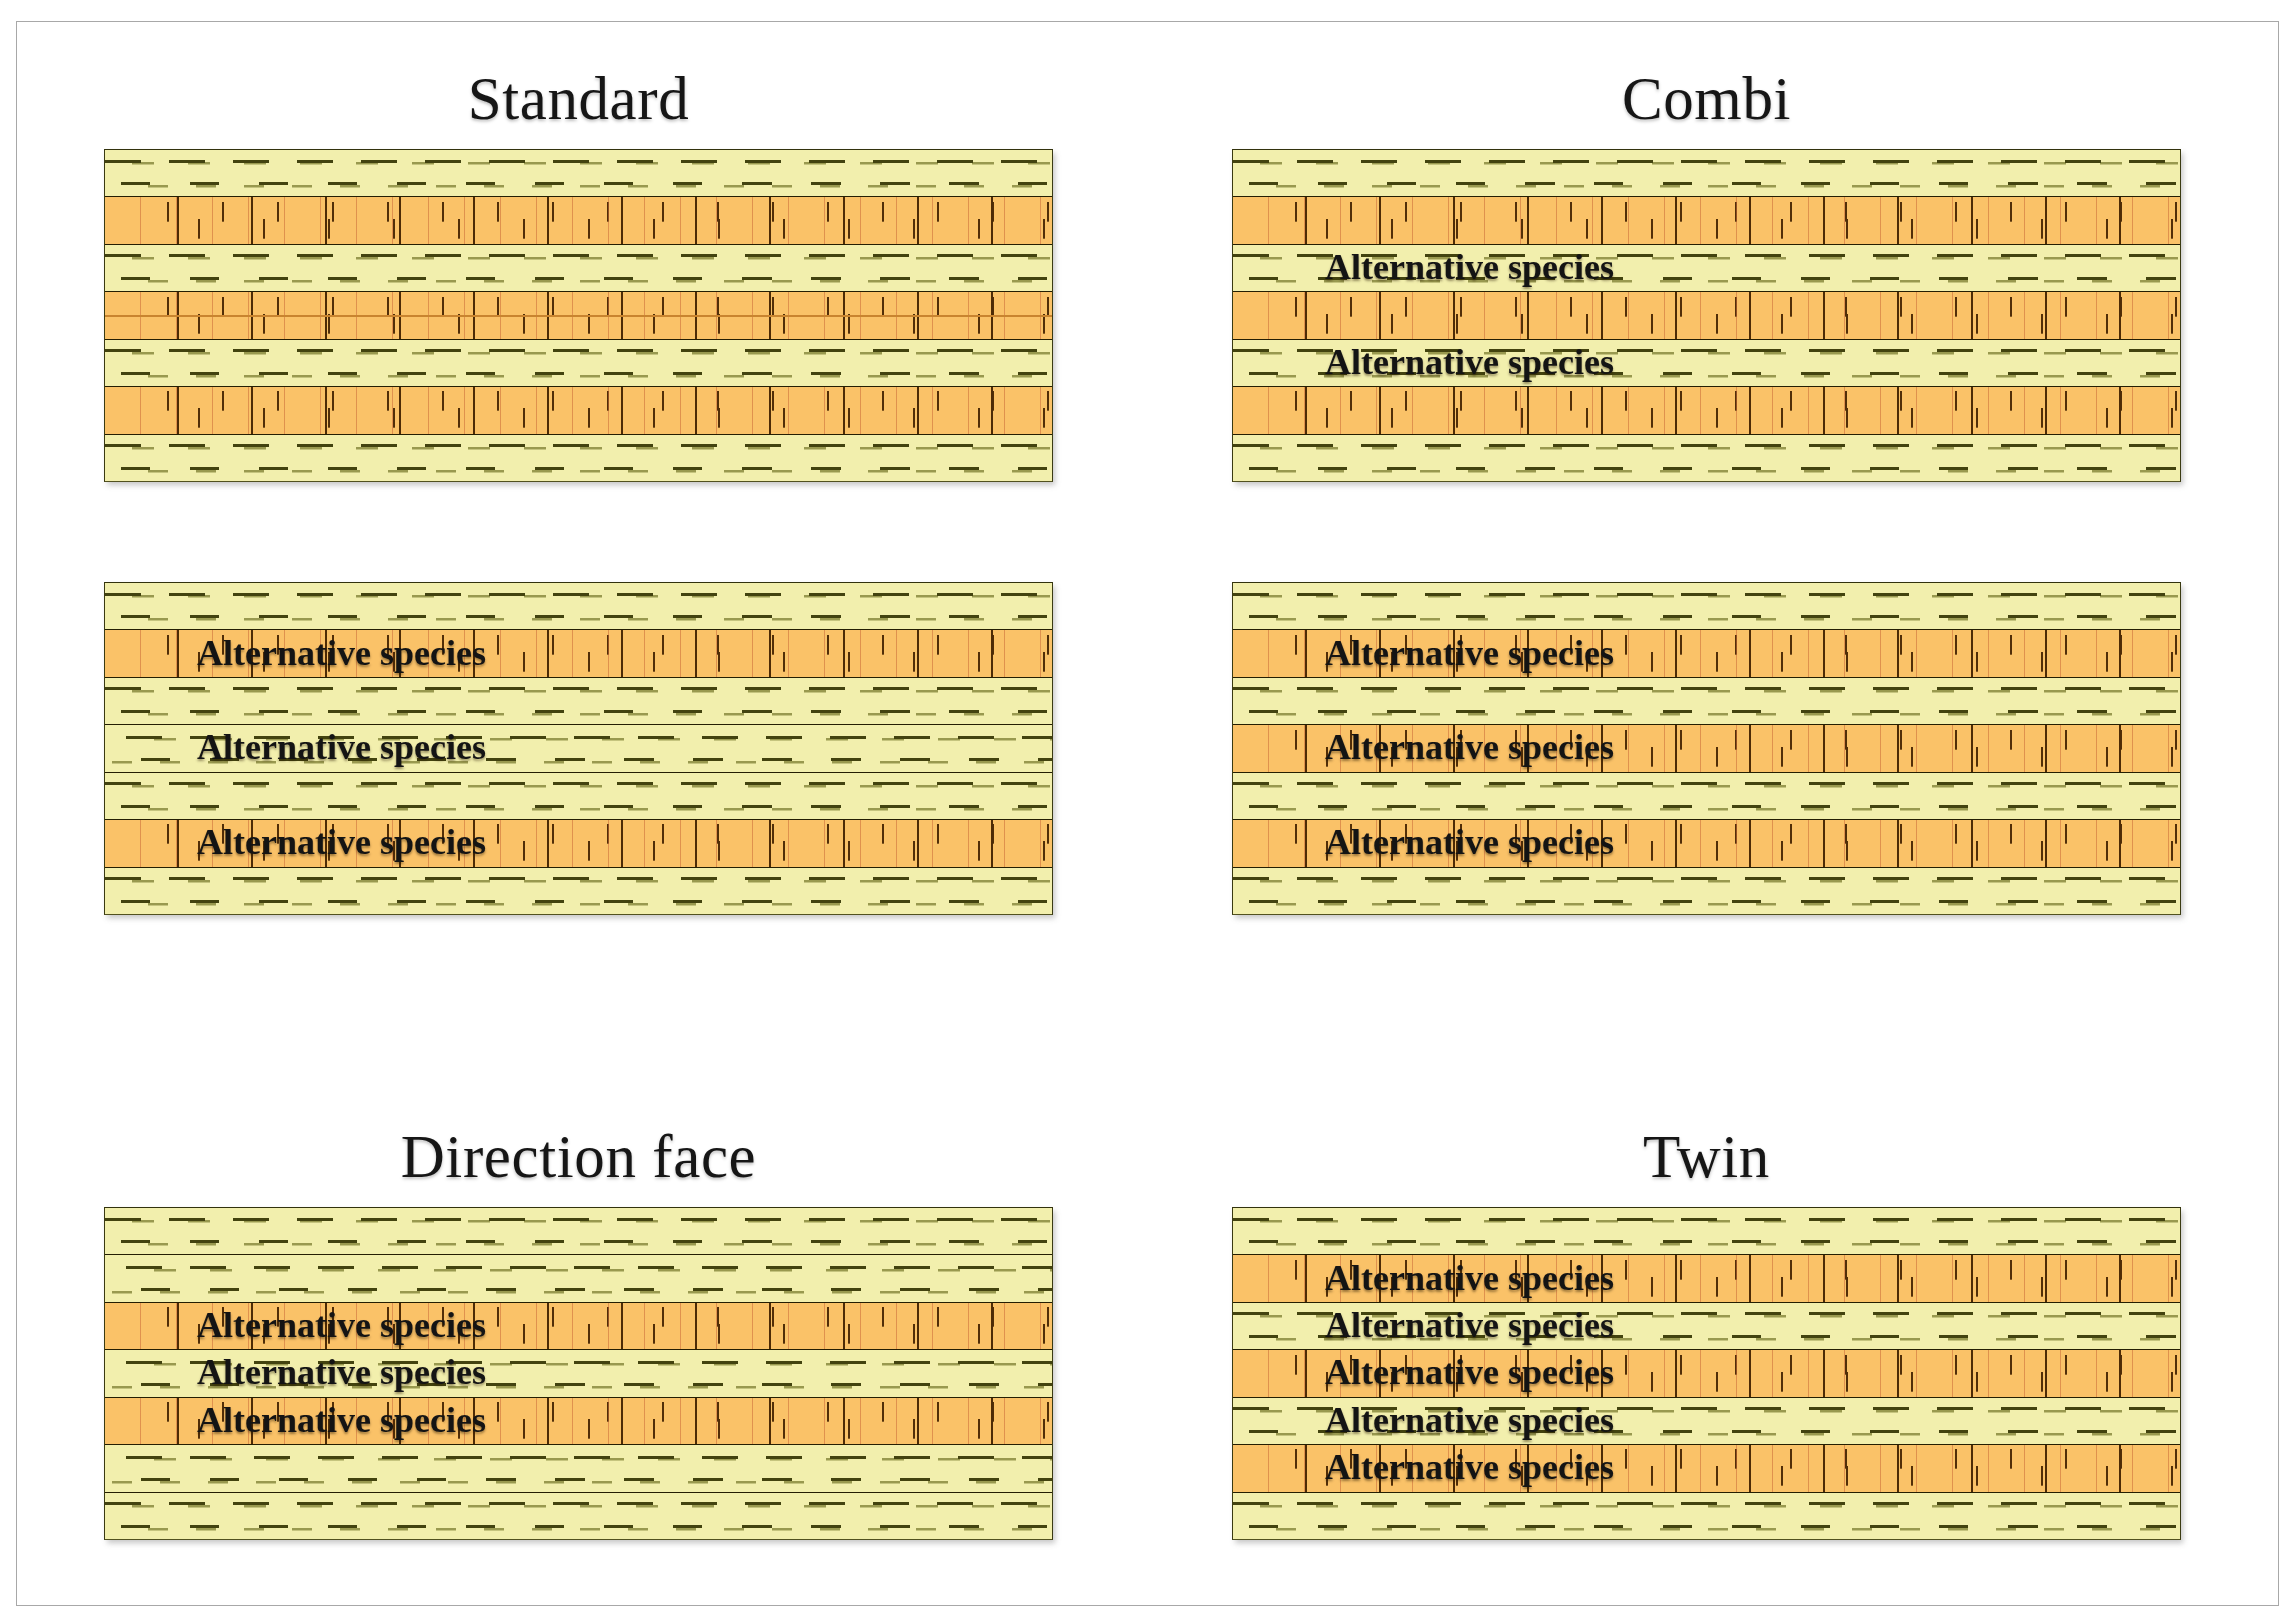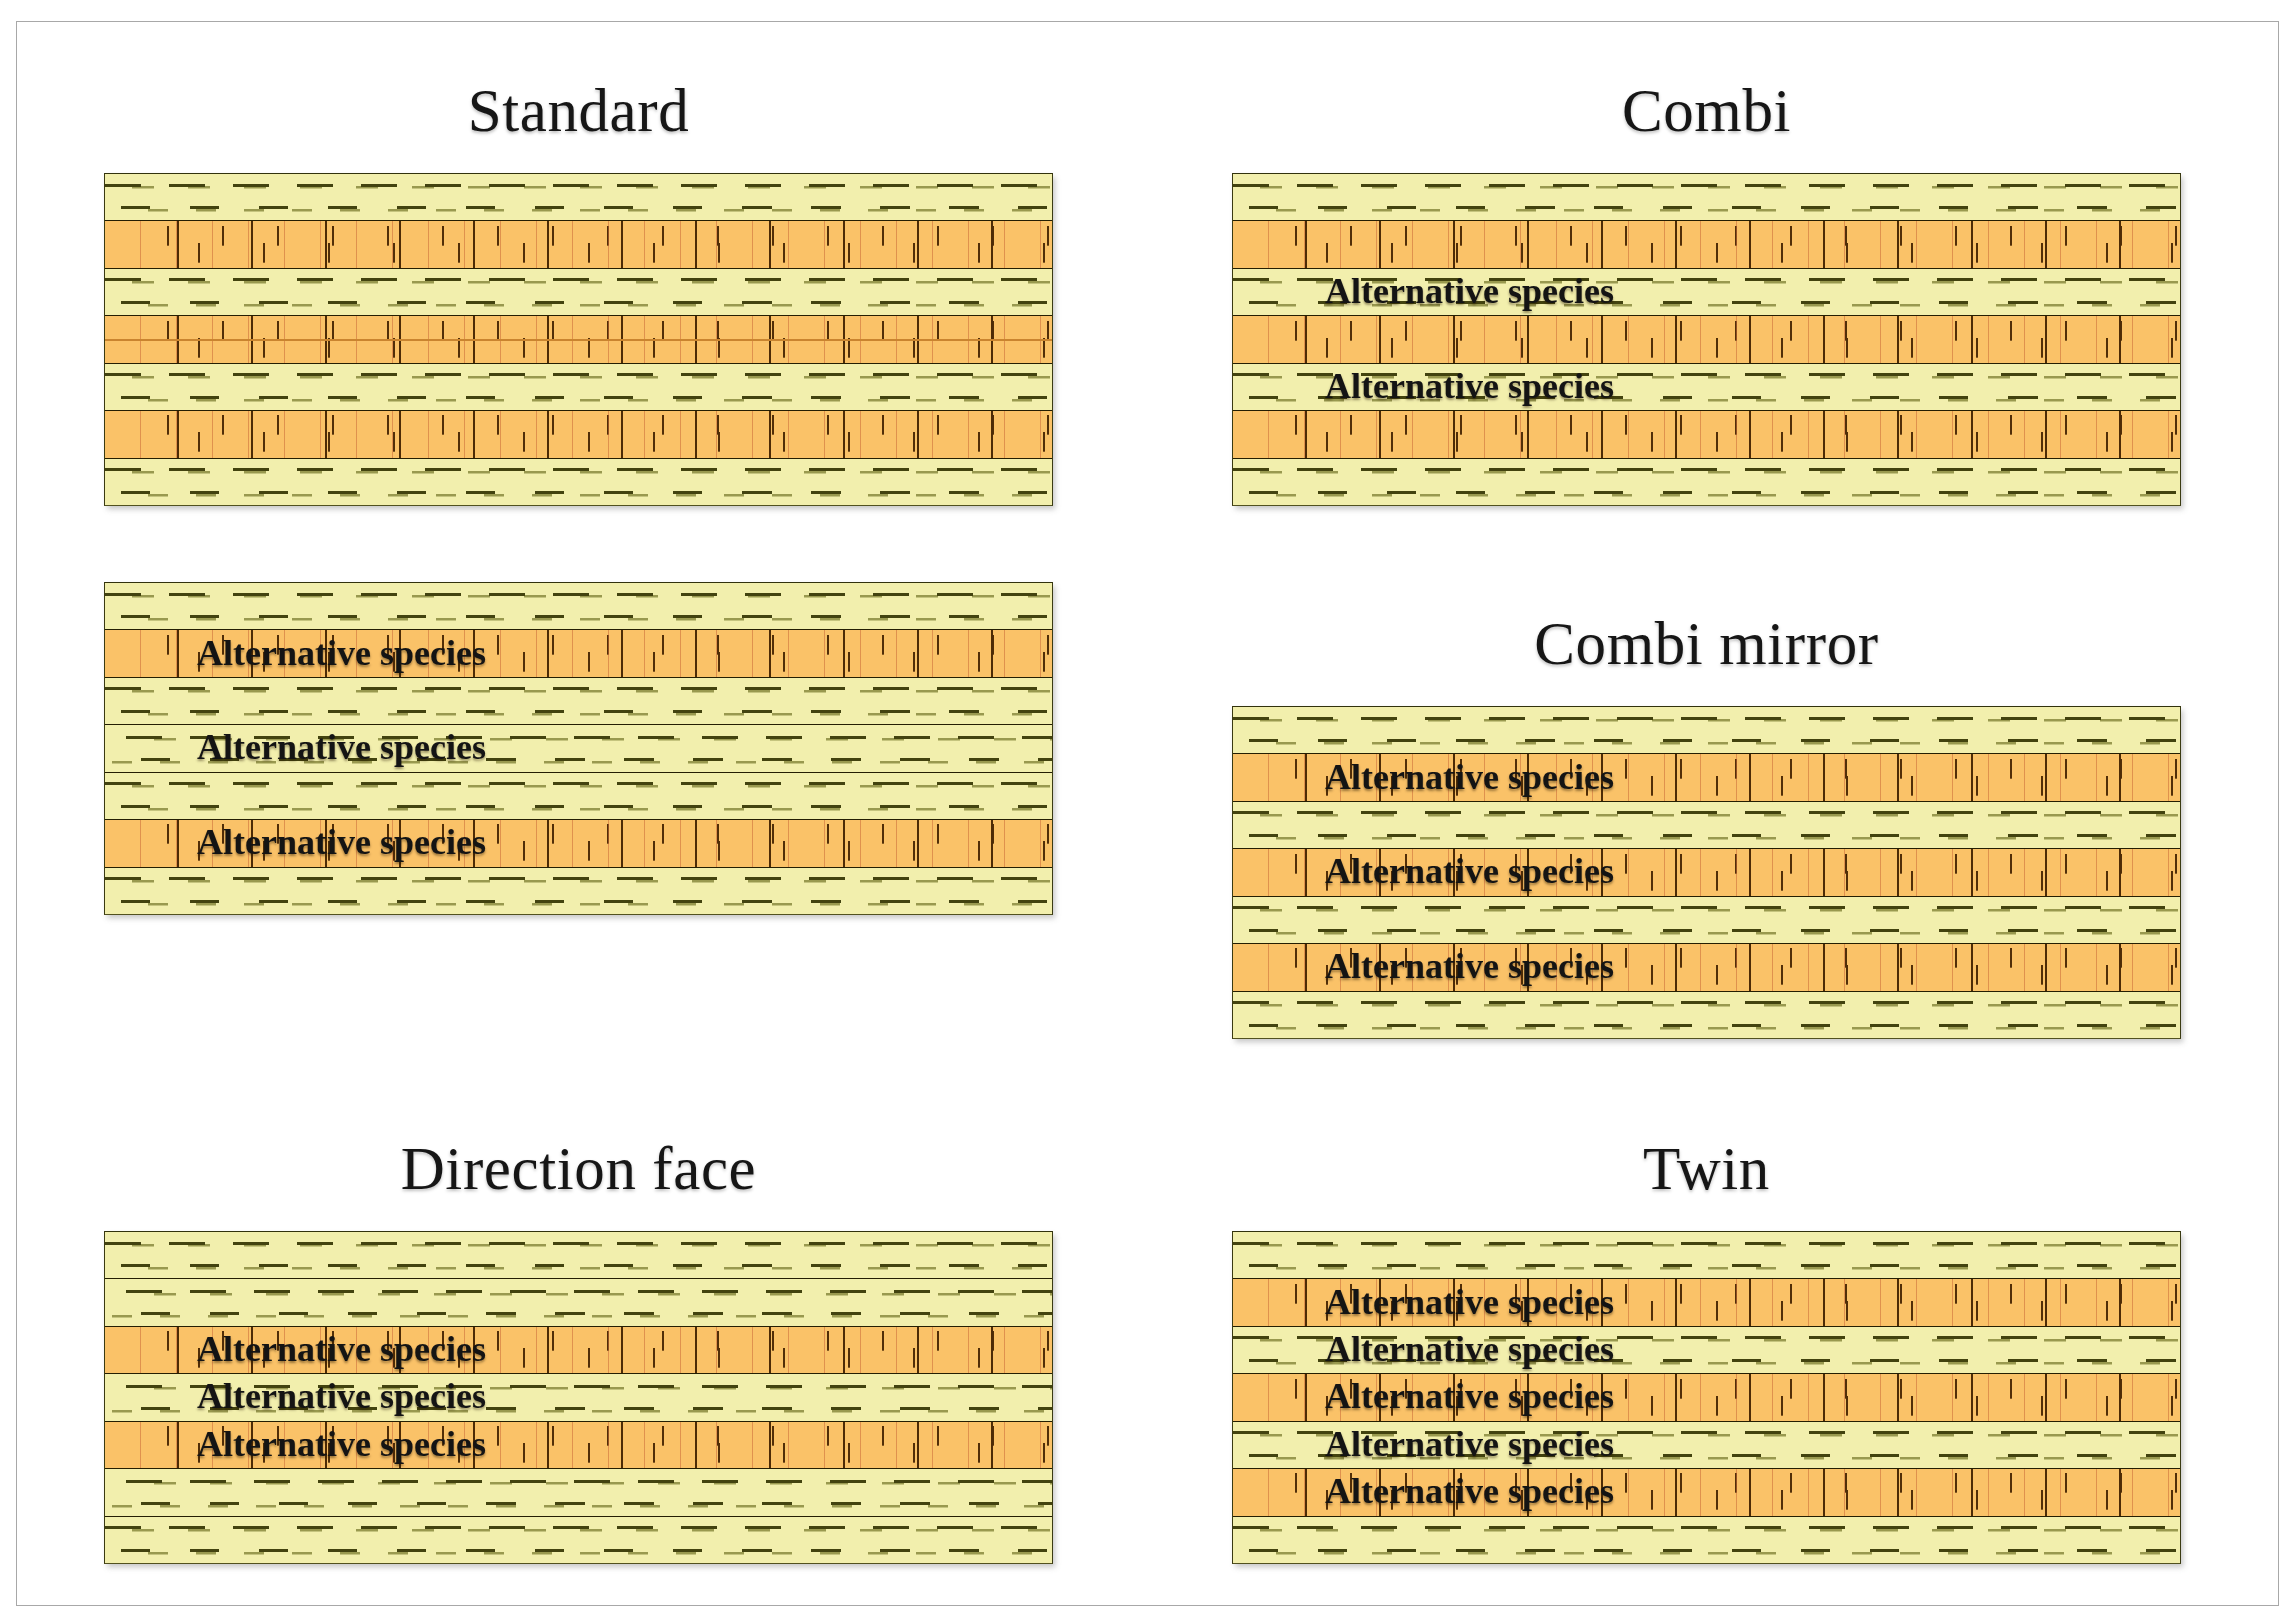--- a/index.html
+++ b/index.html
@@ -22,21 +22,21 @@
     display:flex;
     flex-direction:column;
   }
   .col-left{left:104px;}
   .col-right{left:1232px;font-family:Liberation Serif, serif;}
   .row-0{top:49px;}
   .row-1{top:582px;}
   .row-2{top:1107px;}
   .title{
     height:100px;
-    margin:12px;
+    margin:0;
     display:flex;
     align-items:center;
     justify-content:center;
     font-size:61px;
     font-weight:400;
     color:#161616;
     letter-spacing:0.6px;
     text-shadow:0 1.8px 3.1px rgba(0,0,0,0.25);
   }
   .panel{
@@ -153,21 +153,20 @@
         </div>
         <div class="layer long"></div>
         <div class="layer cross">
           <span class="alt-label">Alternative species</span>
         </div>
         <div class="layer long"></div>
       </div>
   </div>
 
   <div class="cell col-right row-1">
-    <h2 class="title">Combi mirror</h2>
     <div class="panel">
         <div class="layer long"></div>
         <div class="layer cross">
           <span class="alt-label">Alternative species</span>
         </div>
         <div class="layer long"></div>
         <div class="layer cross">
           <span class="alt-label">Alternative species</span>
         </div>
         <div class="layer long"></div>

